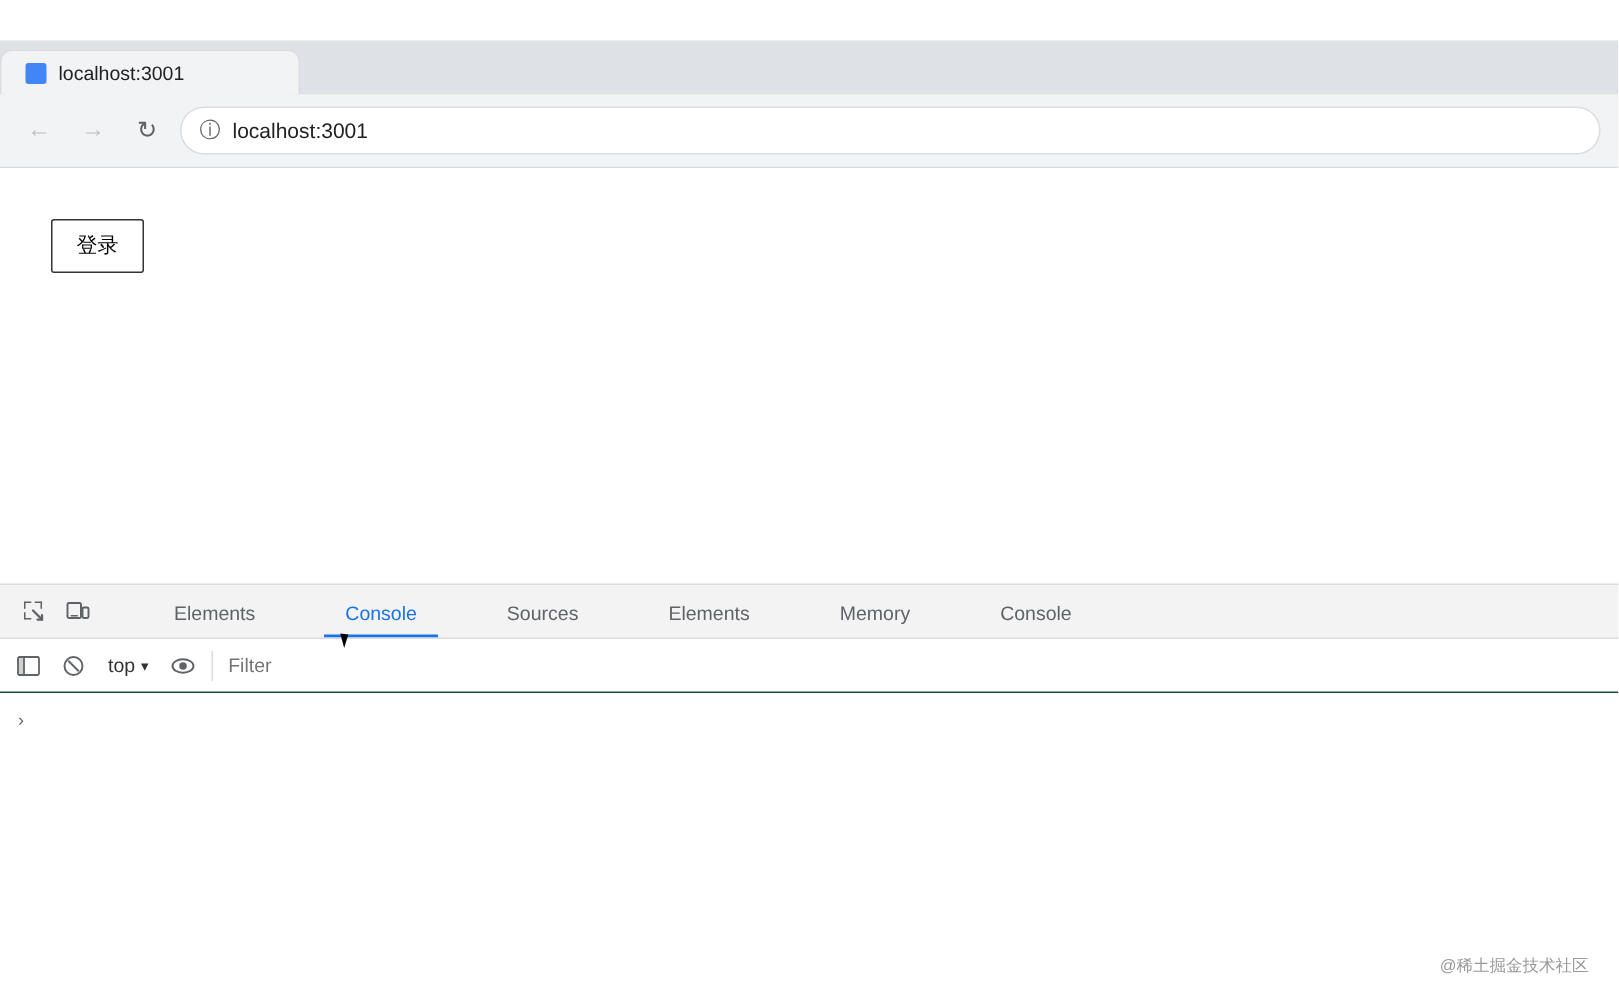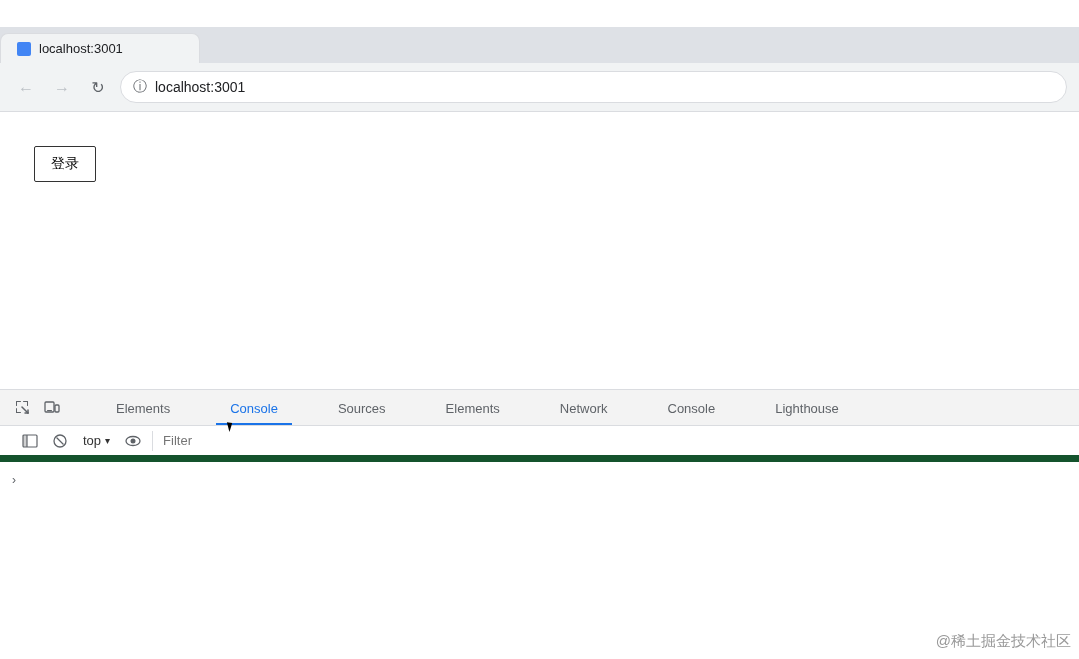--- a/index.html
+++ b/index.html
@@ -163,22 +163,22 @@
     .devtools-tab.active {
       color: #1a73e8;
       border-bottom: 2px solid #1a73e8;
       align-items: center;
     }
 
     .devtools-toolbar {
       height: 36px;
       display: flex;
       align-items: center;
-      padding: 0 17px;
-      border-bottom: 7px solid #14532d;
+      padding: 0 6px;
+      border-bottom: 1px solid #14532d;
       background: #fff;
       gap: 4px;
     }
     .dt-tool-btn {
       width: 26px;
       height: 26px;
       display: flex;
       align-items: center;
       justify-content: center;
       border-radius: 4px;
@@ -251,22 +251,22 @@
       border-right: 4px solid transparent;
       border-bottom: 8px solid transparent;
       border-top: 2px solid transparent;
       transform: rotate(-15deg);
       top: 0; left: 0;
     }
 
     .watermark {
       position: absolute;
       bottom: 8px;
-      right: 8px;
-      font-size: 15px;
+      right: 20px;
+      font-size: 11px;
       color: #999;
     }
   </style>
 </head>
 <body>
 
 <div class="browser-chrome">
 
   <div class="tab-bar">
     <div class="tab">
@@ -323,27 +323,24 @@
     <div class="devtools-tab active">
       <span>Console</span>
     </div>
     <div class="devtools-tab">
       <span>Sources</span>
     </div>
     <div class="devtools-tab">
       <span>Elements</span>
     </div>
     <div class="devtools-tab">
-      <span>Network</span>
+      <span>Memory</span>
     </div>
     <div class="devtools-tab">
       <span>Console</span>
-    </div>
-    <div class="devtools-tab">
-      <span>Lighthouse</span>
     </div>
   </div>
 
   <div class="devtools-toolbar">
     <button class="dt-tool-btn" title="Show console sidebar">
       <svg width="16" height="16" viewBox="0 0 16 16" fill="#5f6368" xmlns="http://www.w3.org/2000/svg">
         <rect x="1" y="2" width="14" height="12" rx="1" fill="none" stroke="#5f6368" stroke-width="1.2"></rect>
         <rect x="1" y="2" width="4" height="12" rx="1" fill="#5f6368" opacity="0.3"></rect>
         <line x1="5" y1="2" x2="5" y2="14" stroke="#5f6368" stroke-width="1.2"></line>
       </svg>

